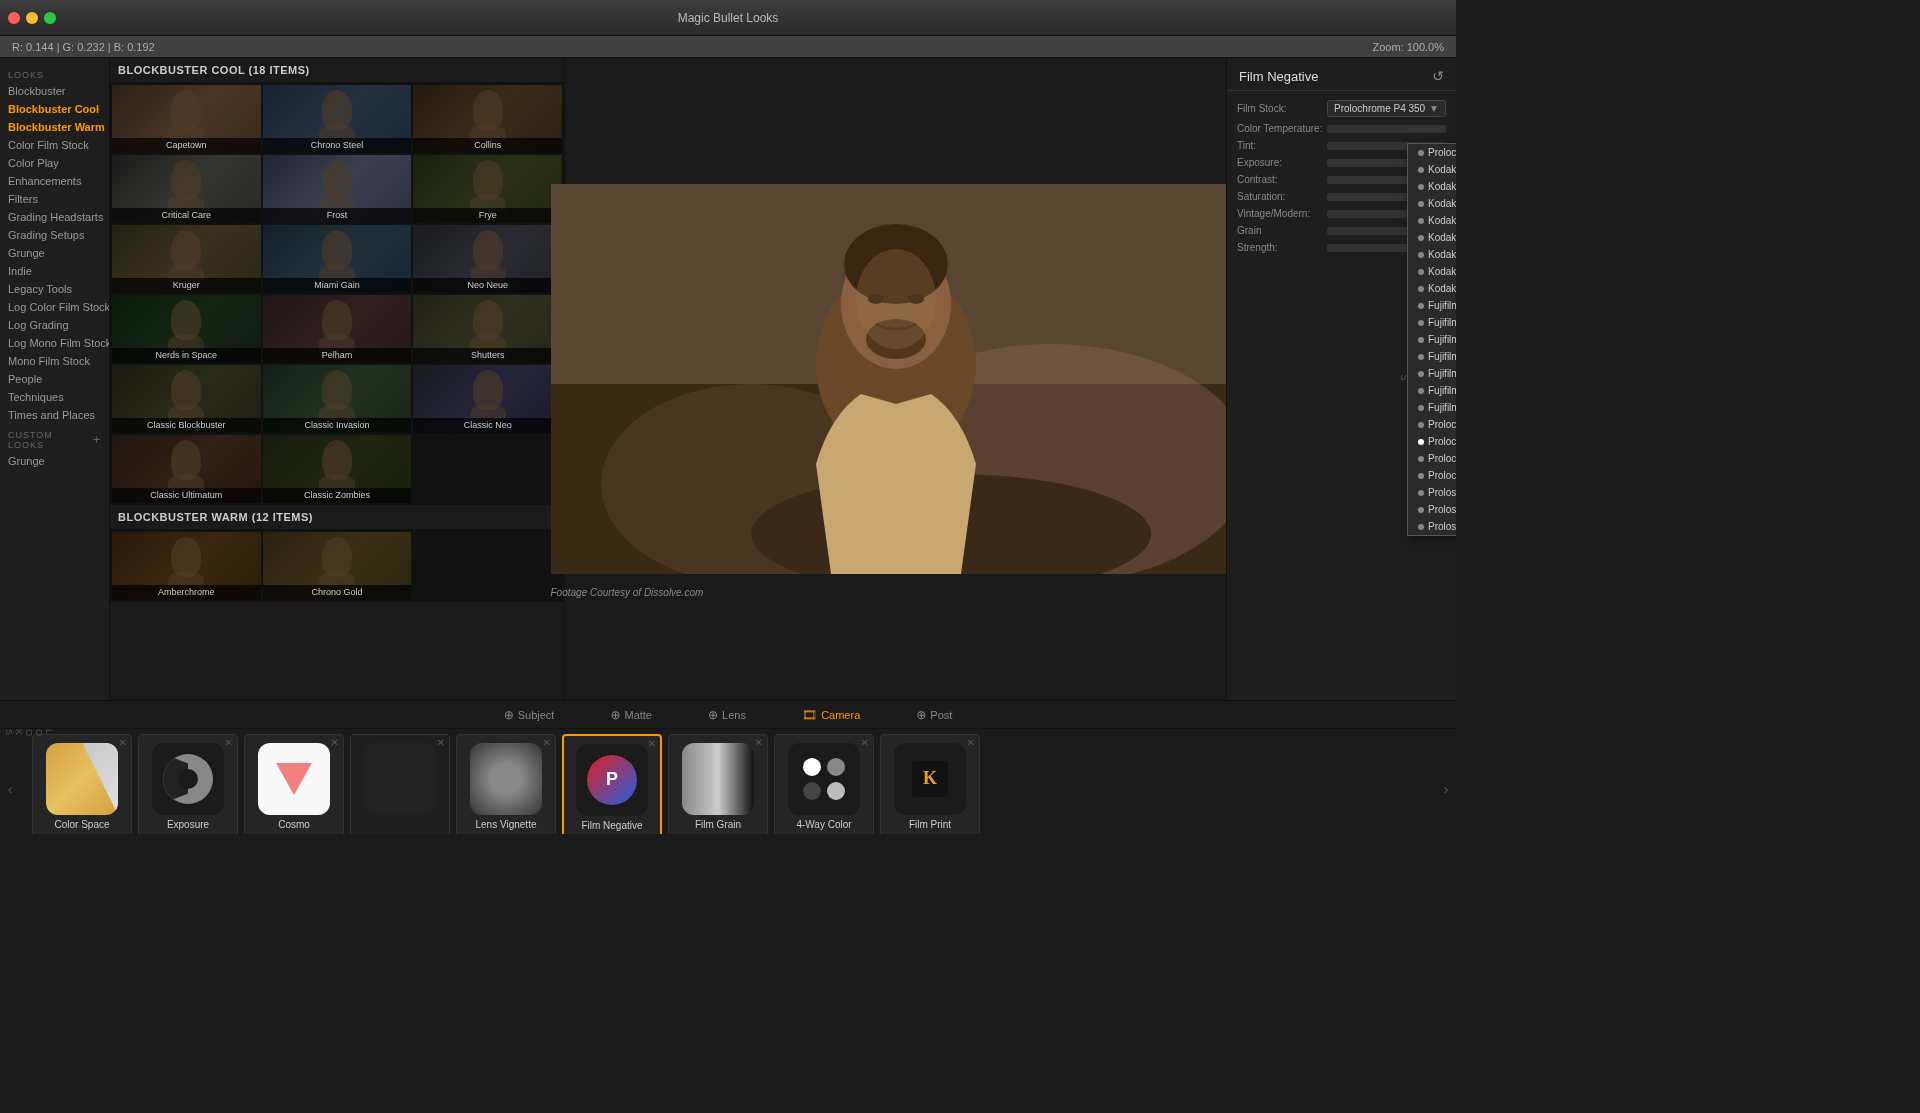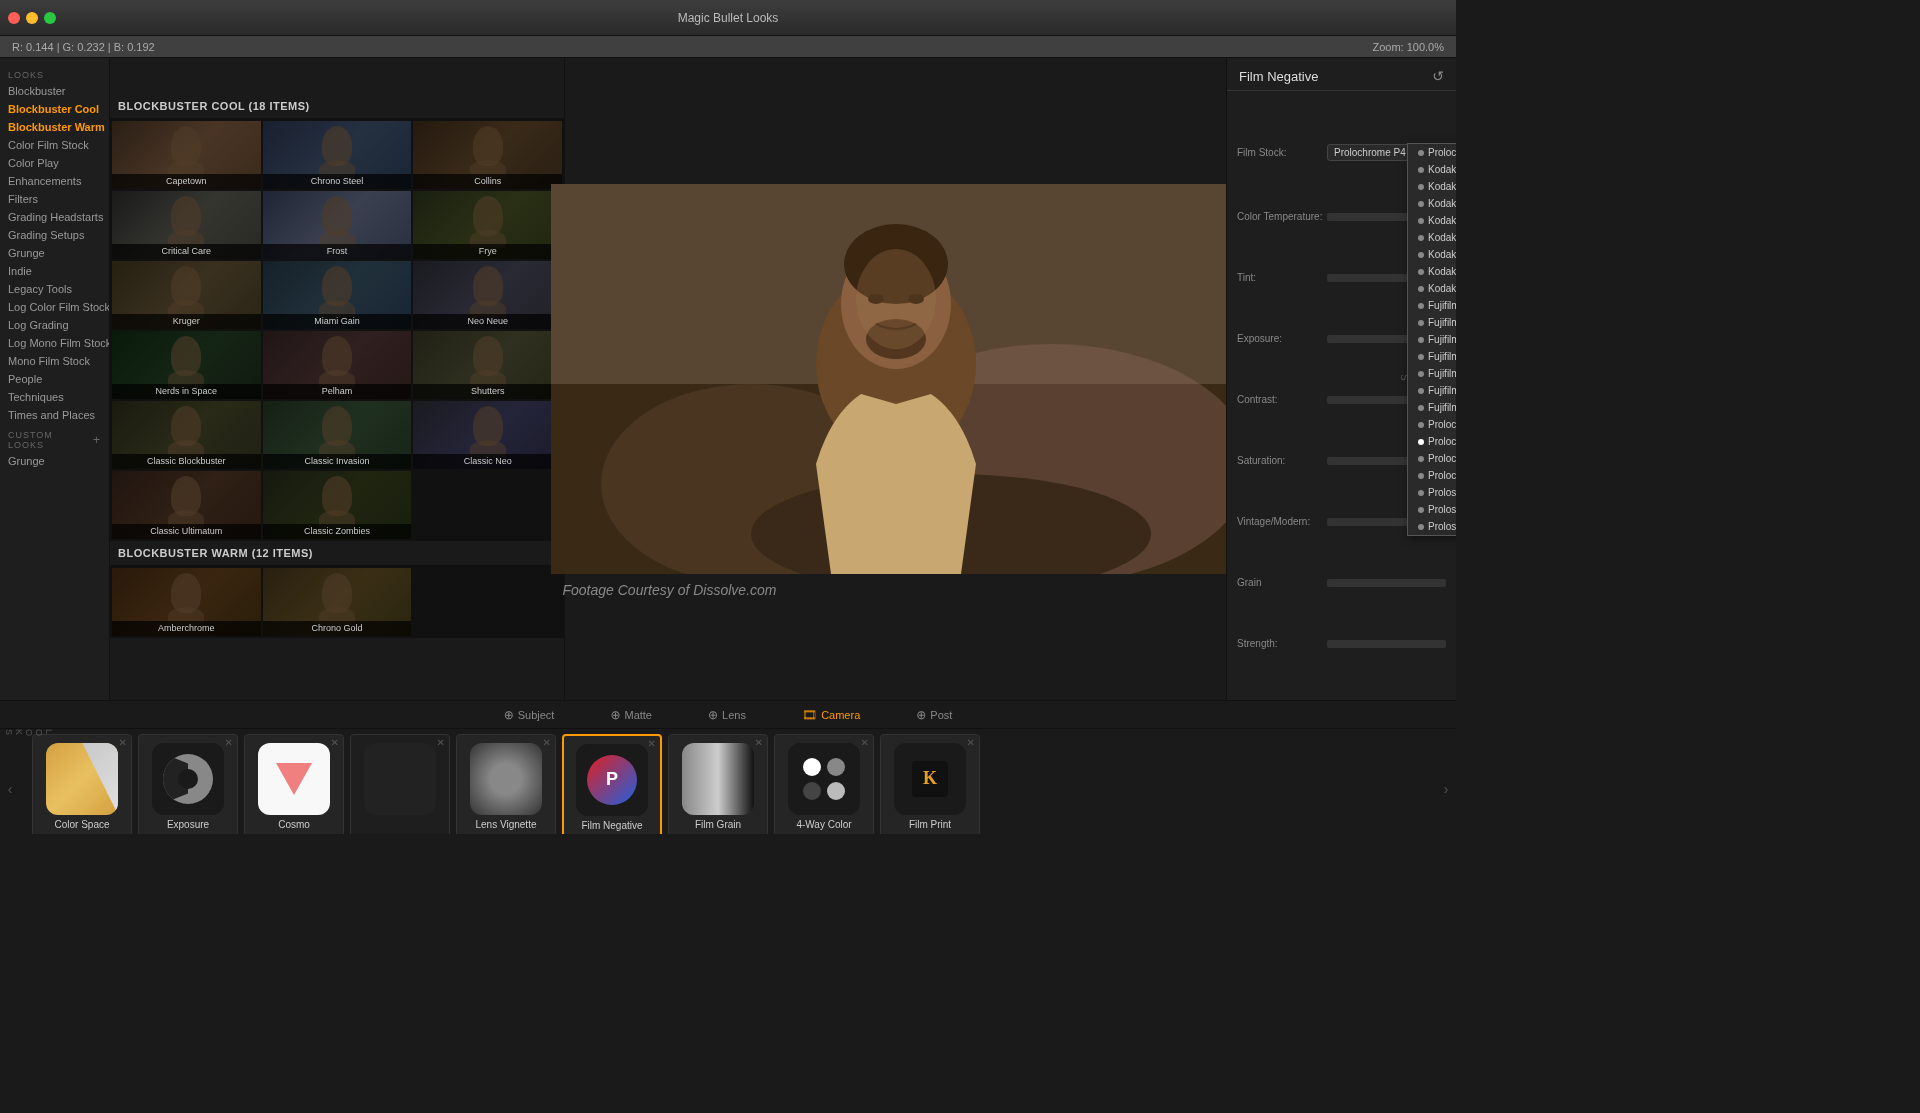--- a/index.html
+++ b/index.html
@@ -34,27 +34,27 @@
     .category-header { background: #1a1a1a; padding: 6px 8px; font-size: 11px; color: #ccc; font-weight: bold; text-transform: uppercase; letter-spacing: 0.5px; border-bottom: 1px solid #111; }
     .looks-grid { display: grid; grid-template-columns: repeat(3, 1fr); gap: 2px; padding: 2px; background: #111; }
     .look-item { position: relative; cursor: pointer; background: #2a2a2a; }
     .look-thumb { width: 100%; height: 68px; background: #2a2a2a; display: flex; align-items: center; justify-content: center; overflow: hidden; position: relative; }
     .look-label { position: absolute; bottom: 0; left: 0; right: 0; background: rgba(0,0,0,0.7); text-align: center; font-size: 9px; color: #ccc; padding: 2px 2px; line-height: 1.2; }
 
     
     #preview-area { flex: 1; background: #1a1a1a; display: flex; flex-direction: column; align-items: center; justify-content: center; position: relative; min-width: 0; }
     #preview-image { width: 690px; height: 390px; background: #2a2a2a; position: relative; overflow: hidden; display: flex; align-items: center; justify-content: center; }
     #preview-image .photo-placeholder { width: 100%; height: 100%; background: linear-gradient(135deg, #3a2a1a 0%, #5a3a20 30%, #8a6040 60%, #4a3018 100%); position: relative; }
-    .footage-credit { position: absolute; bottom: -24px; left: 12px; font-size: 14px; color: #888; font-style: italic; }
+    .footage-credit { position: absolute; bottom: -24px; left: 0; font-size: 10px; color: #888; font-style: italic; }
 
     
     #controls-panel { width: 230px; background: #1e1e1e; border-left: 1px solid #111; flex-shrink: 0; position: relative; }
     #controls-panel .controls-title { font-size: 13px; color: #ddd; padding: 10px 12px 6px; border-bottom: 1px solid #333; display: flex; justify-content: space-between; align-items: center; }
     #controls-panel .controls-title .reset-btn { color: #888; font-size: 14px; cursor: pointer; }
-    .control-row { display: flex; align-items: center; padding: 3px 10px; margin-top: 44px; }
+    .control-row { display: flex; align-items: center; padding: 3px 10px; }
     .control-label { width: 90px; font-size: 10px; color: #888; flex-shrink: 0; }
     .control-value { flex: 1; font-size: 10px; color: #ccc; position: relative; }
     .dropdown-btn { background: #2a2a2a; border: 1px solid #444; border-radius: 3px; padding: 2px 6px; font-size: 10px; color: #ccc; display: flex; justify-content: space-between; align-items: center; cursor: pointer; width: 100%; }
     .dropdown-btn .arrow { color: #888; }
 
     
     #film-stock-dropdown { position: absolute; top: 85px; left: 180px; right: 0; background: #2a2a2a; border: 1px solid #555; z-index: 100; min-width: 140px; box-shadow: 2px 2px 8px rgba(0,0,0,0.5); }
     .dropdown-option { padding: 3px 10px; font-size: 10px; color: #ccc; cursor: pointer; white-space: nowrap; display: flex; align-items: center; gap: 4px; }
     .dropdown-option .bullet { width: 6px; height: 6px; border-radius: 50%; background: #888; flex-shrink: 0; display: inline-block; }
     .dropdown-option.active-item .bullet { background: #fff; }
@@ -106,21 +106,21 @@
     .thumb-classic-ult { background: linear-gradient(135deg, #201510 0%, #302015 50%, #251810 100%); }
     .thumb-classic-zom { background: linear-gradient(135deg, #151a10 0%, #202510 50%, #181f0e 100%); }
     .thumb-amberchrome { background: linear-gradient(135deg, #2a1a0a 0%, #3a2510 50%, #2a1f0a 100%); }
     .thumb-bennell { background: linear-gradient(135deg, #1a1a18 0%, #252520 50%, #1f1f1a 100%); }
     .thumb-chrono-gold { background: linear-gradient(135deg, #2a2010 0%, #3a2f15 50%, #2a2510 100%); }
 
     
     .face-overlay { position: absolute; top: 5px; left: 50%; transform: translateX(-50%); width: 30px; height: 40px; background: rgba(80,60,40,0.6); border-radius: 50% 50% 40% 40%; }
     .face-overlay::after { content: ''; position: absolute; bottom: -12px; left: 50%; transform: translateX(-50%); width: 36px; height: 18px; background: rgba(80,60,40,0.5); border-radius: 50% 50% 0 0; }
 
-    .looks-scroll { overflow-y: auto; height: 100%; margin-top: 36px; }
+    .looks-scroll { overflow-y: auto; height: 100%; }
 
     
     .icon-colorspace { background: linear-gradient(135deg, #d4a040 0%, #e8c060 50%, #d4a040 100%); position: relative; }
     .icon-colorspace::after { content: ''; position: absolute; top: 0; right: 0; width: 50%; height: 100%; background: linear-gradient(135deg, #c8c8c8 0%, #e0e0e0 100%); clip-path: polygon(0 0, 100% 0, 100% 100%); }
     .icon-lens-vig { background: radial-gradient(circle, #888 30%, #333 100%); }
     .icon-film-grain { background: linear-gradient(to right, #888 0%, #ccc 50%, #111 100%); }
 
     .shutter-icon { width: 50px; height: 50px; border-radius: 50%; background: #888; display: flex; align-items: center; justify-content: center; position: relative; overflow: hidden; }
     .shutter-icon::before { content: ''; position: absolute; width: 50%; height: 100%; background: #222; left: 0; clip-path: polygon(0 0, 100% 20%, 100% 80%, 0 100%); }
     .shutter-inner { width: 20px; height: 20px; border-radius: 50%; background: #1a1a1a; z-index: 1; }

